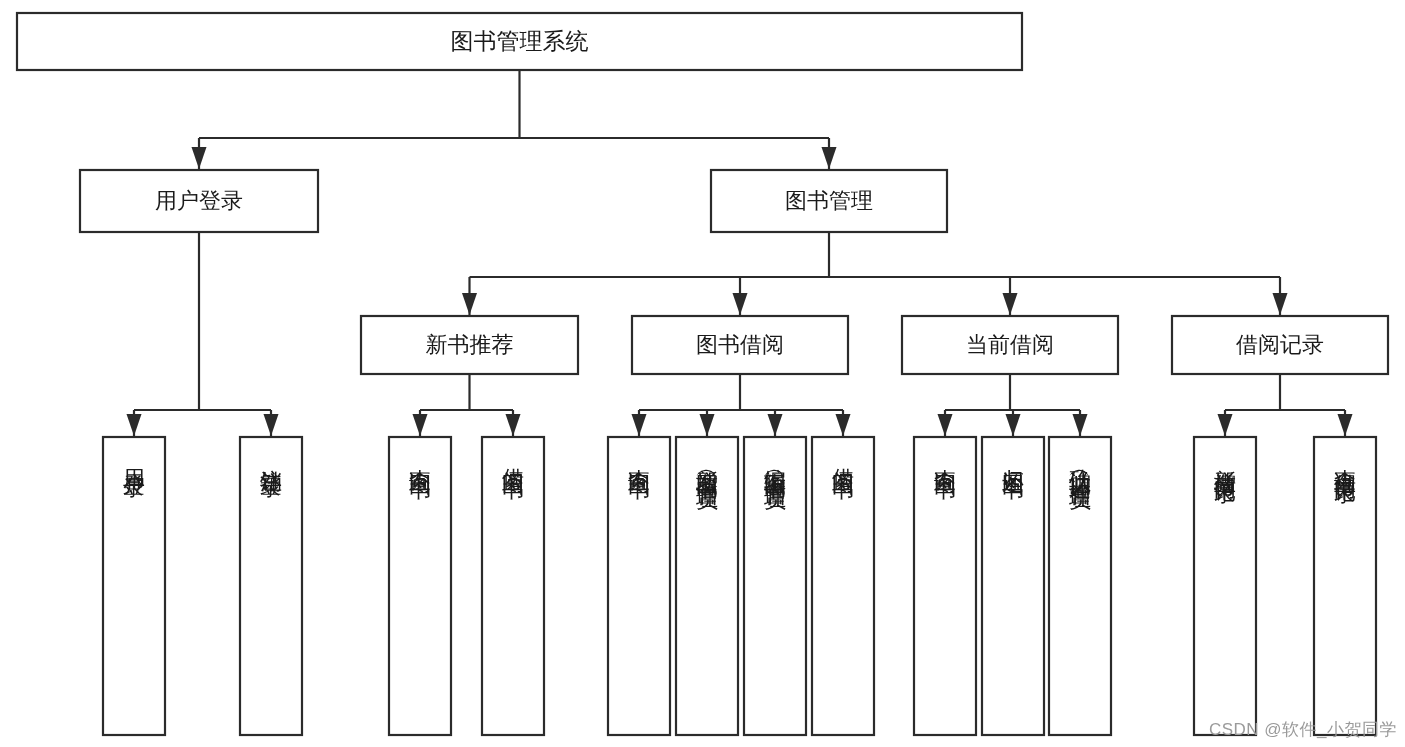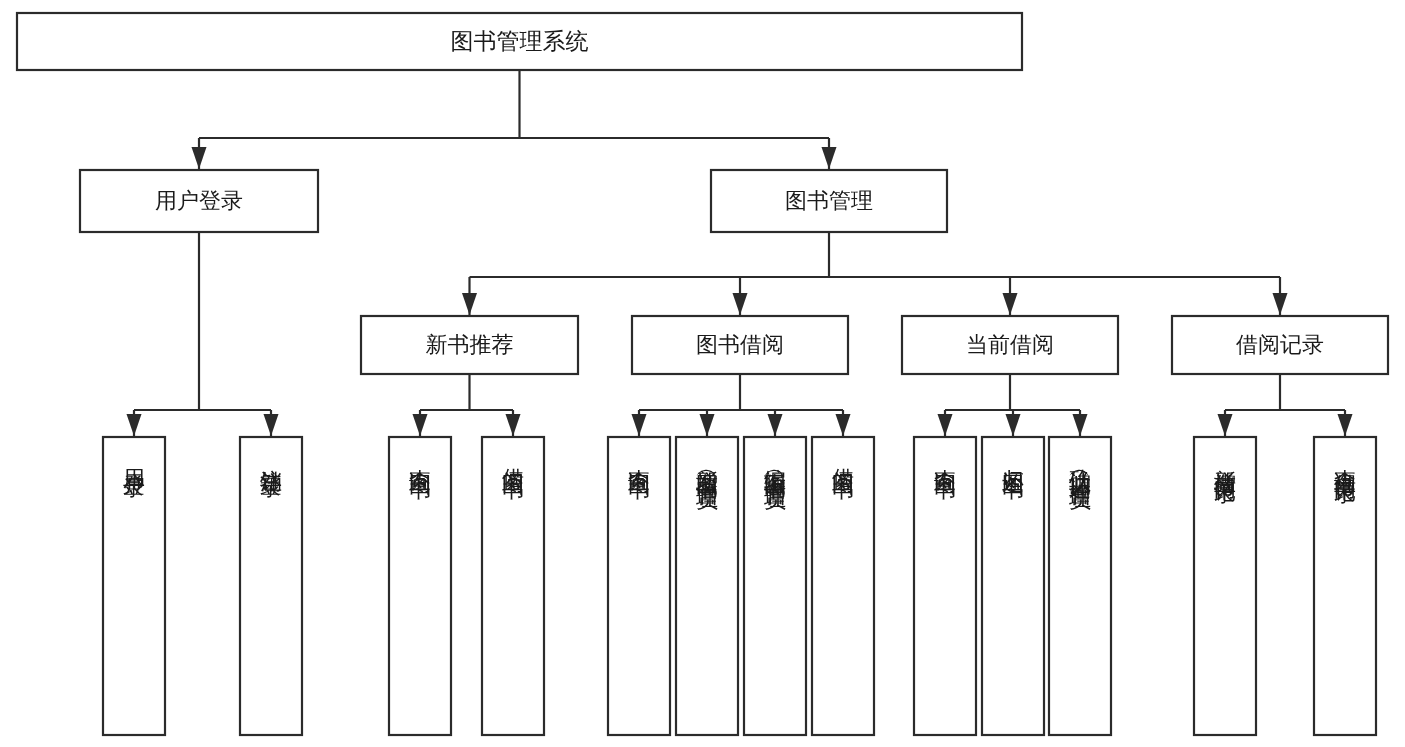--- a/index.html
+++ b/index.html
@@ -251,14 +251,15 @@
         <div class="vlabel">确认归还（管理员）</div>
       </div>
       <div class="vlabel-wrap" style="left: 1194px; top: 451px; width: 62px; height: 278px;">
         <div class="vlabel">新增借阅记录</div>
       </div>
       <div class="vlabel-wrap" style="left: 1314px; top: 451px; width: 62px; height: 278px;">
         <div class="vlabel">查询借阅记录</div>
       </div>
     </div>
 
+  <div id="watermark">CSDN @软件_小贺同学</div>
 
 </div>
 
 </body></html>

